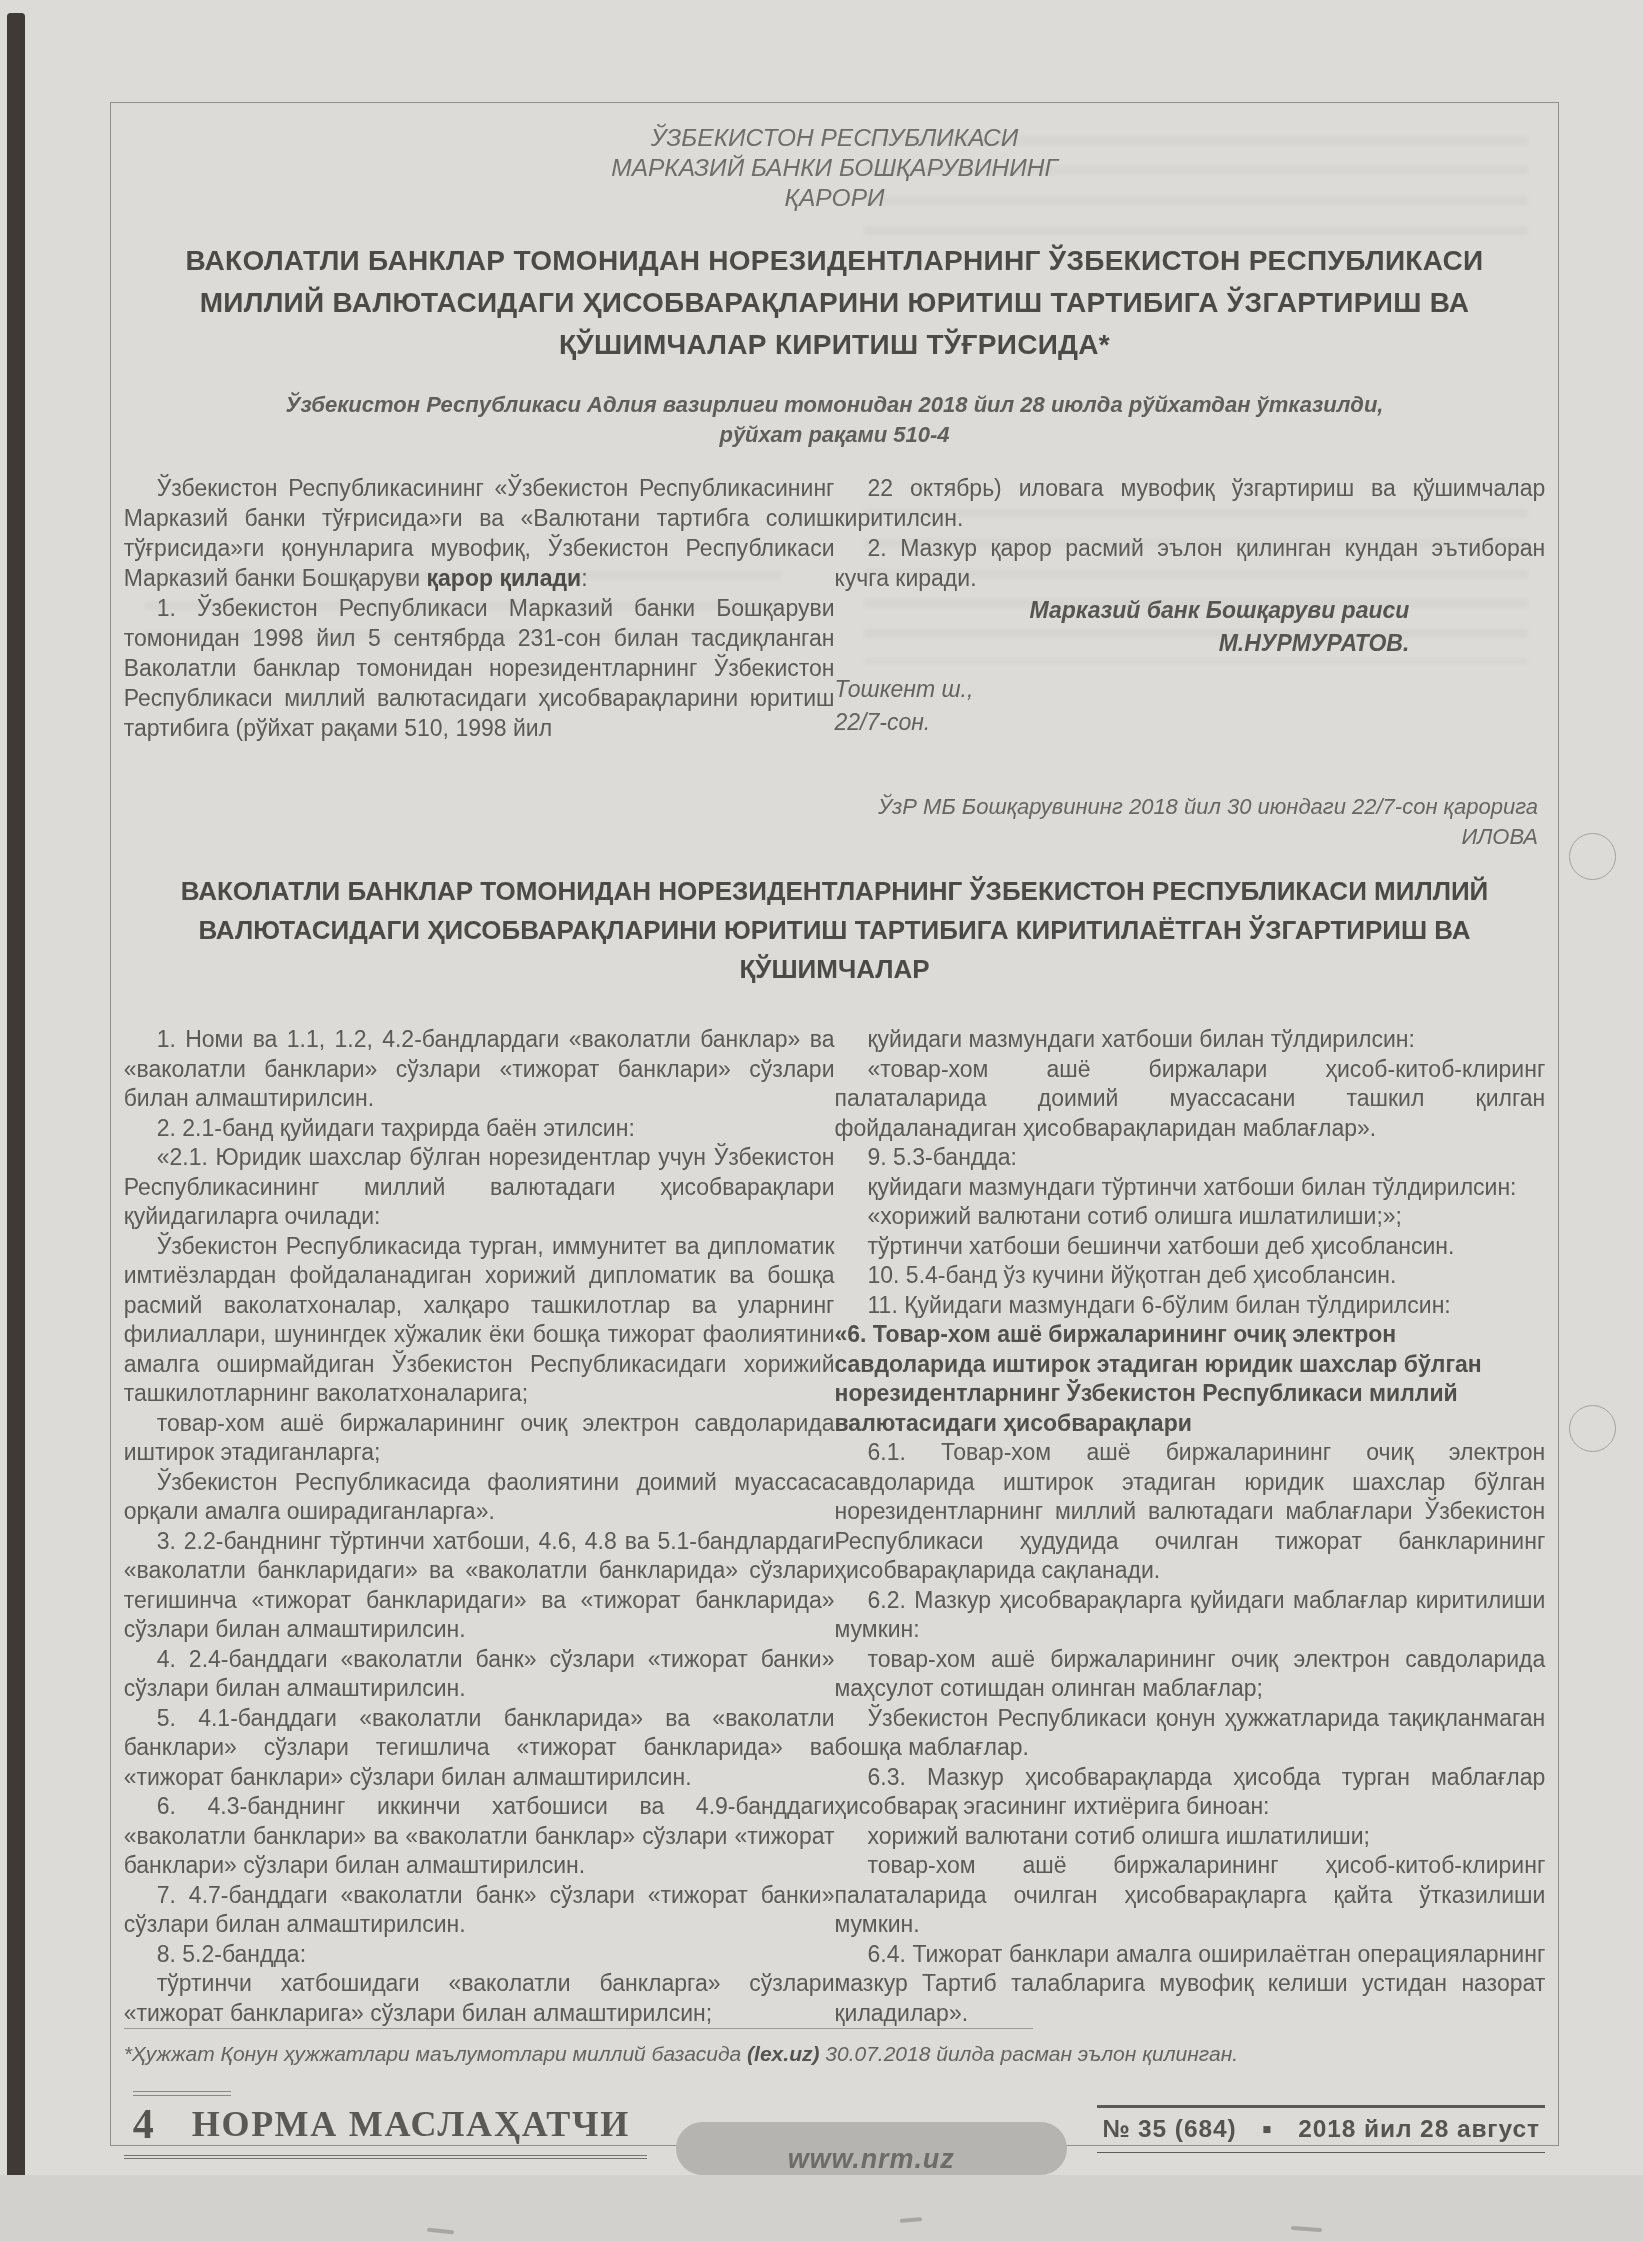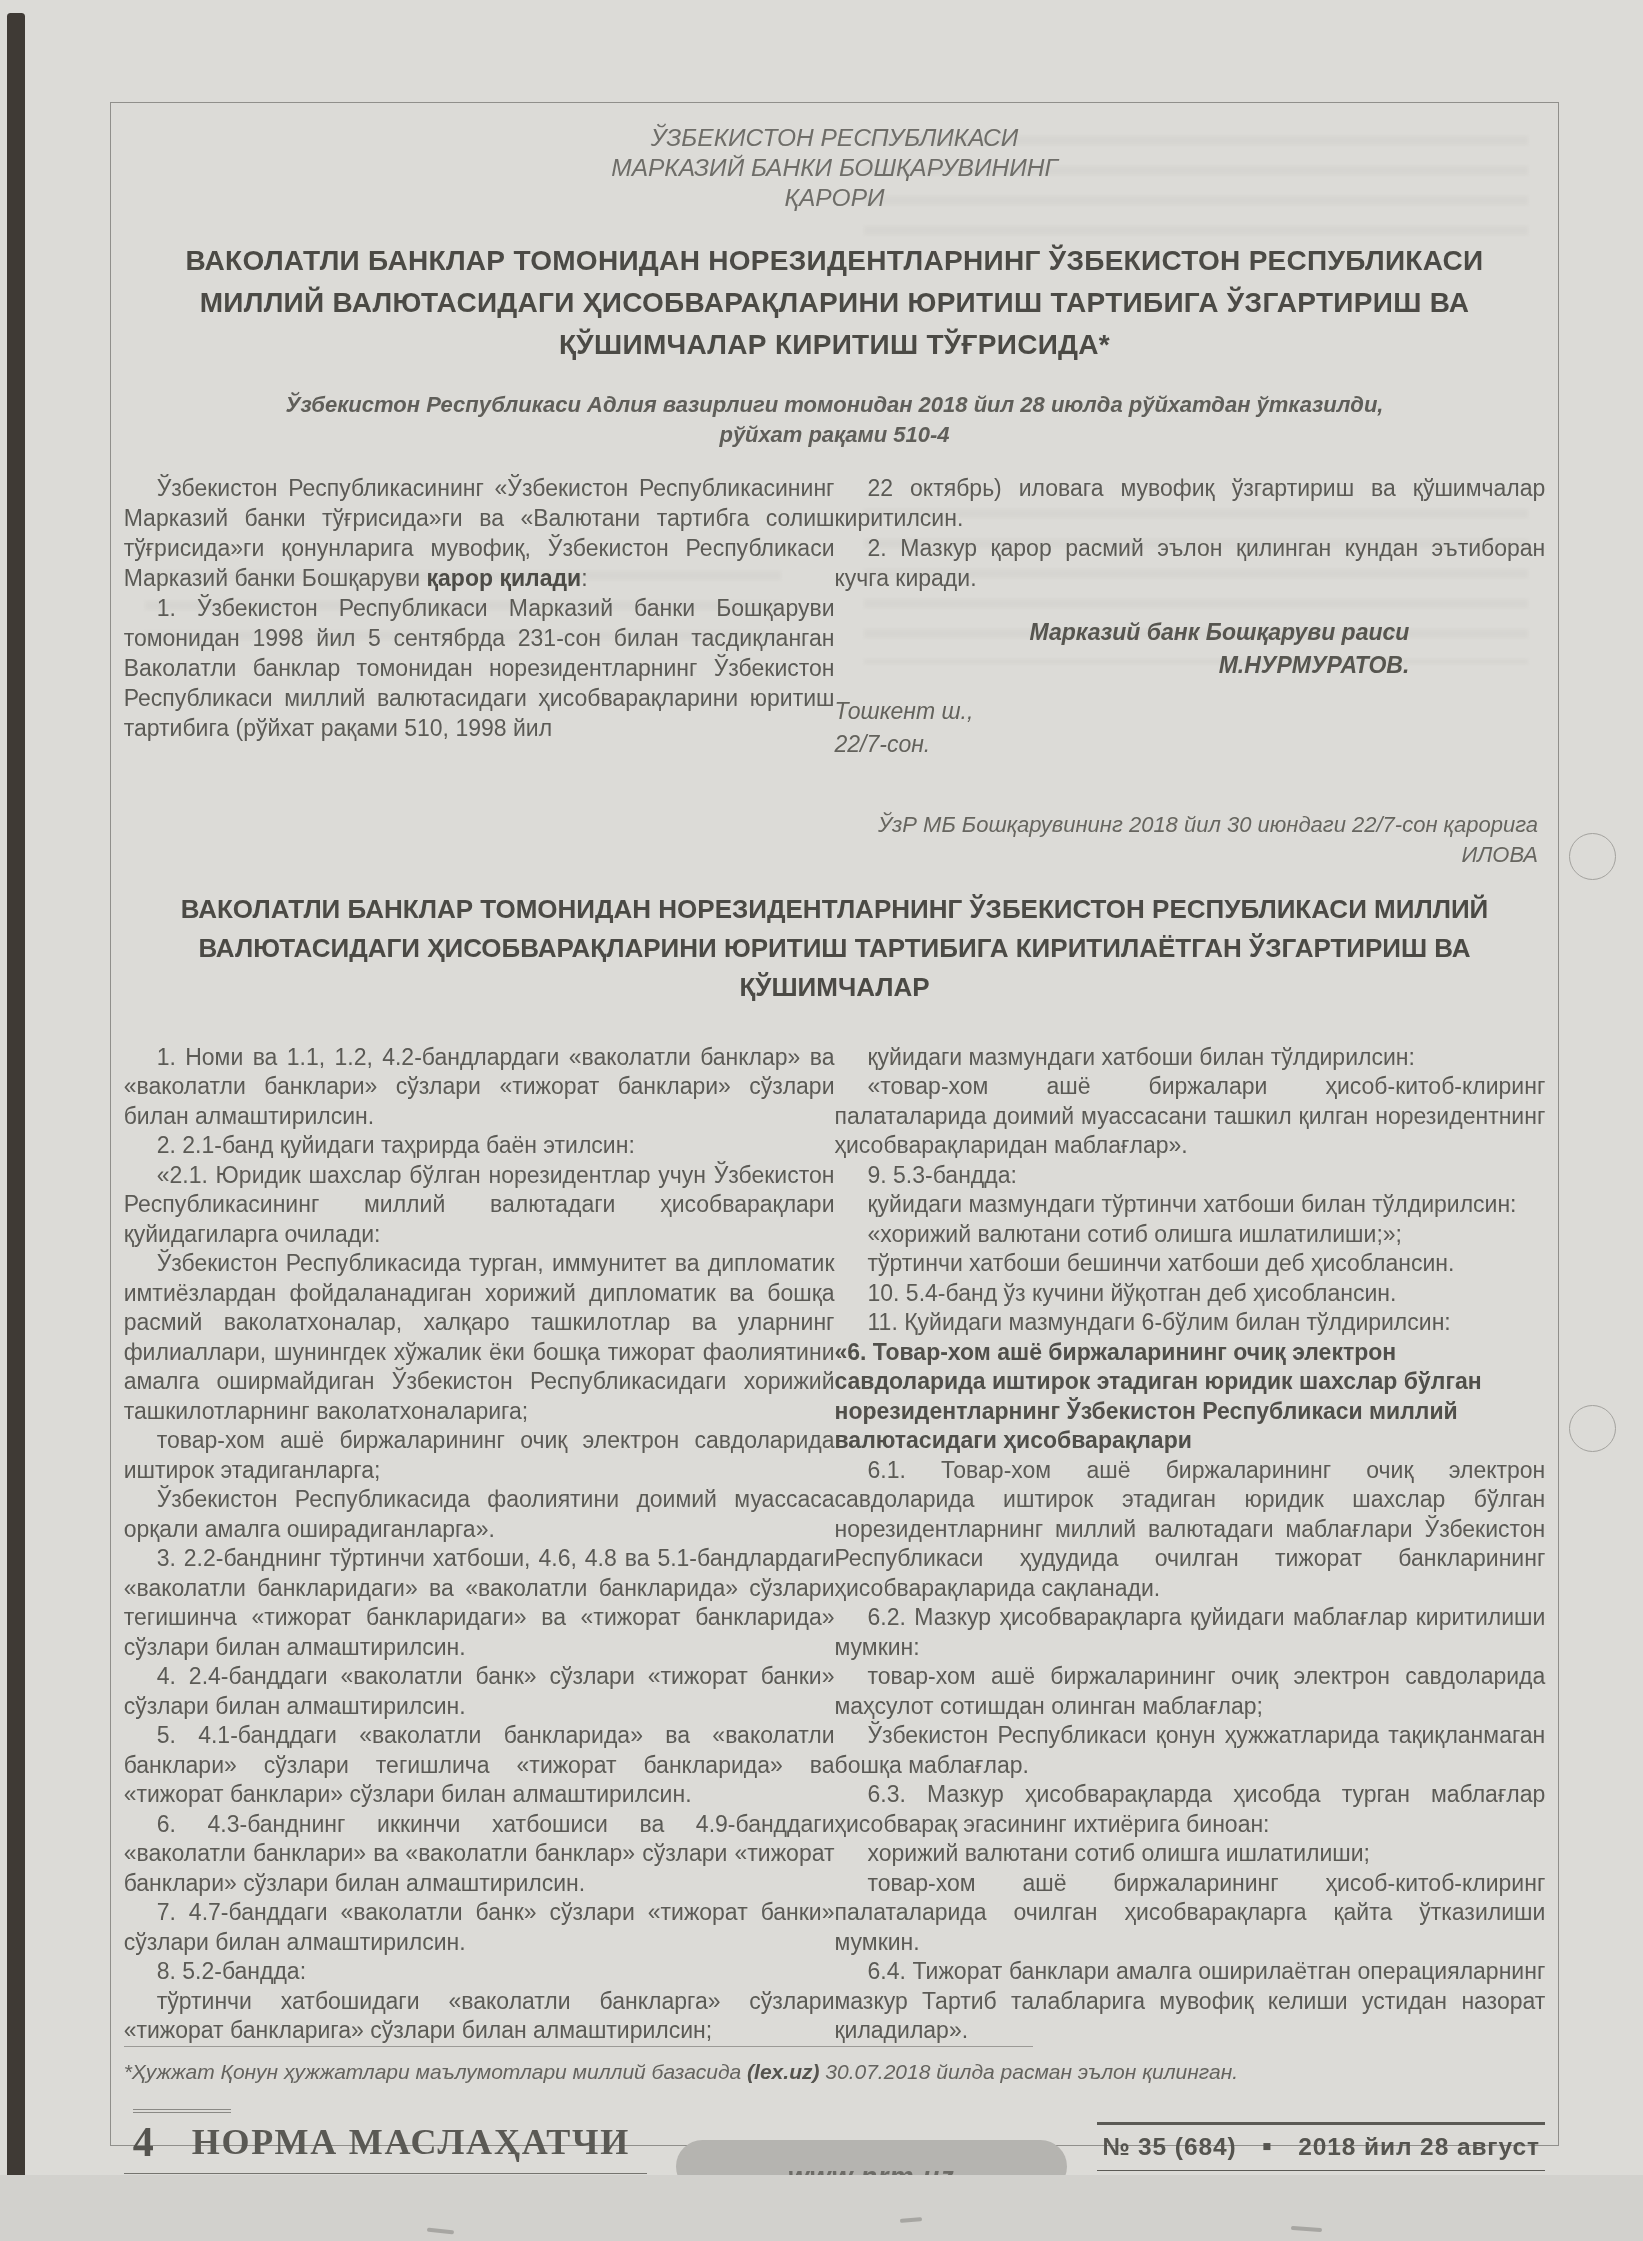--- a/index.html
+++ b/index.html
@@ -30,21 +30,21 @@
         color:#4b4a45;letter-spacing:0.3px;}
   .registration{margin-top:23.6px;text-align:center;font-weight:bold;font-style:italic;font-size:22px;
         line-height:30px;color:#5f5e59;}
   .cols{display:grid;grid-template-columns:1fr 1fr;}
   .decree-cols{margin-top:23.6px;}
   .amend-cols{margin-top:36px;}
   .col p{margin:0;text-indent:33px;text-align:justify;font-size:23px;line-height:30px;color:#5b5a55;}
   .amend-cols .col p{line-height:29.5px;}
   .col p.center-bold{font-weight:bold;text-align:left;text-indent:0;color:#504f4a;}
   .col p b{color:#4c4b46;}
-  .signature{margin-top:23px;padding-right:136px;text-align:right;font-weight:bold;font-style:italic;
+  .signature{margin-top:1px;padding-right:136px;text-align:right;font-weight:bold;font-style:italic;
         font-size:23px;line-height:33px;color:#56554f;}
   .dateline{margin-top:12.7px;font-style:italic;font-size:23px;line-height:33px;color:#63625c;}
   .annex-note{margin-top:49px;padding-right:7.3px;text-align:right;font-style:italic;font-size:22px;
         line-height:30px;color:#66655f;}
   .annex-title{margin:20px 55px 0;text-align:center;font-size:26px;line-height:39px;font-weight:bold;color:#4b4a45;}
   .footnote-wrap{margin-top:auto;}
   .footnote-rule{width:909px;border-top:1.8px solid #9b9a96;}
   .footnote{margin-top:12.7px;font-style:italic;font-size:21px;color:#64635e;}
   .footnote b{color:#54534e;}
   .footer{margin-top:16.4px;display:flex;align-items:center;gap:23.6px;padding-bottom:1.8px;}
@@ -128,21 +128,21 @@
           <p>3. 2.2-банднинг тўртинчи хатбоши, 4.6, 4.8 ва 5.1-бандлардаги «ваколатли банкларидаги» ва «ваколатли банкларида» сўзлари тегишинча «тижорат банкларидаги» ва «тижорат банкларида» сўзлари билан алмаштирилсин.</p>
           <p>4. 2.4-банддаги «ваколатли банк» сўзлари «тижорат банки» сўзлари билан алмаштирилсин.</p>
           <p>5. 4.1-банддаги «ваколатли банкларида» ва «ваколатли банклари» сўзлари тегишлича «тижорат банкларида» ва «тижорат банклари» сўзлари билан алмаштирилсин.</p>
           <p>6. 4.3-банднинг иккинчи хатбошиси ва 4.9-банддаги «ваколатли банклари» ва «ваколатли банклар» сўзлари «тижорат банклари» сўзлари билан алмаштирилсин.</p>
           <p>7. 4.7-банддаги «ваколатли банк» сўзлари «тижорат банки» сўзлари билан алмаштирилсин.</p>
           <p>8. 5.2-бандда:</p>
           <p>тўртинчи хатбошидаги «ваколатли банкларга» сўзлари «тижорат банкларига» сўзлари билан алмаштирилсин;</p>
         </div>
       <div class="col">
           <p>қуйидаги мазмундаги хатбоши билан тўлдирилсин:</p>
-          <p>«товар-хом ашё биржалари ҳисоб-китоб-клиринг палаталарида доимий муассасани ташкил қилган норезидентнинг ҳисобварақларидан маблағлар».</p>
+          <p>«товар-хом ашё биржалари ҳисоб-китоб-клиринг палаталарида доимий муассасани ташкил қилган фойдаланадиган ҳисобварақларидан маблағлар».</p>
           <p>9. 5.3-бандда:</p>
           <p>қуйидаги мазмундаги тўртинчи хатбоши билан тўлдирилсин:</p>
           <p>«хорижий валютани сотиб олишга ишлатилиши;»;</p>
           <p>тўртинчи хатбоши бешинчи хатбоши деб ҳисоблансин.</p>
           <p>10. 5.4-банд ўз кучини йўқотган деб ҳисоблансин.</p>
           <p>11. Қуйидаги мазмундаги 6-бўлим билан тўлдирилсин:</p>
           <p class="center-bold">«6. Товар-хом ашё биржаларининг очиқ электрон савдоларида иштирок этадиган юридик шахслар бўлган норезидентларнинг Ўзбекистон Республикаси миллий валютасидаги ҳисобварақлари</p>
           <p>6.1. Товар-хом ашё биржаларининг очиқ электрон савдоларида иштирок этадиган юридик шахслар бўлган норезидентларнинг миллий валютадаги маблағлари Ўзбекистон Республикаси ҳудудида очилган тижорат банкларининг ҳисобварақларида сақланади.</p>
           <p>6.2. Мазкур ҳисобварақларга қуйидаги маблағлар киритилиши мумкин:</p>
           <p>товар-хом ашё биржаларининг очиқ электрон савдоларида маҳсулот сотишдан олинган маблағлар;</p>

